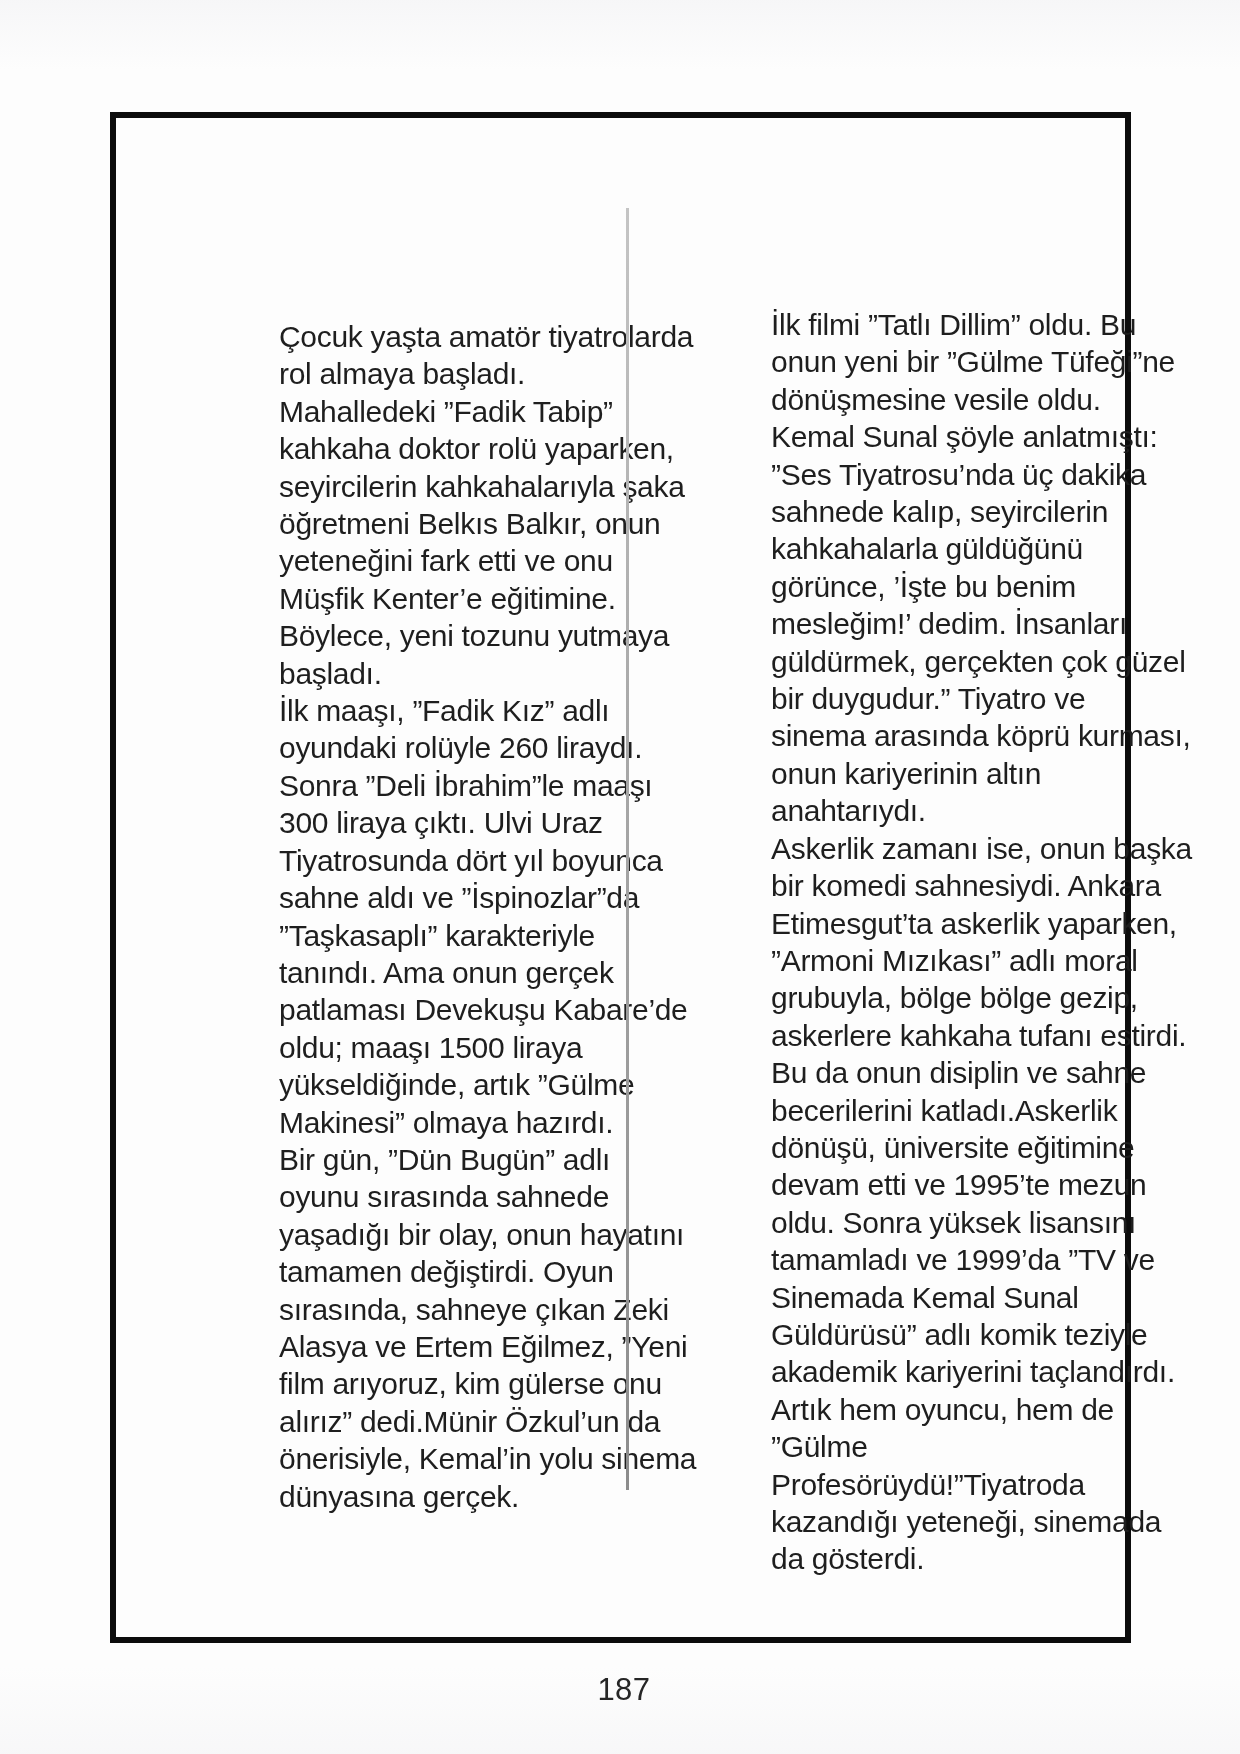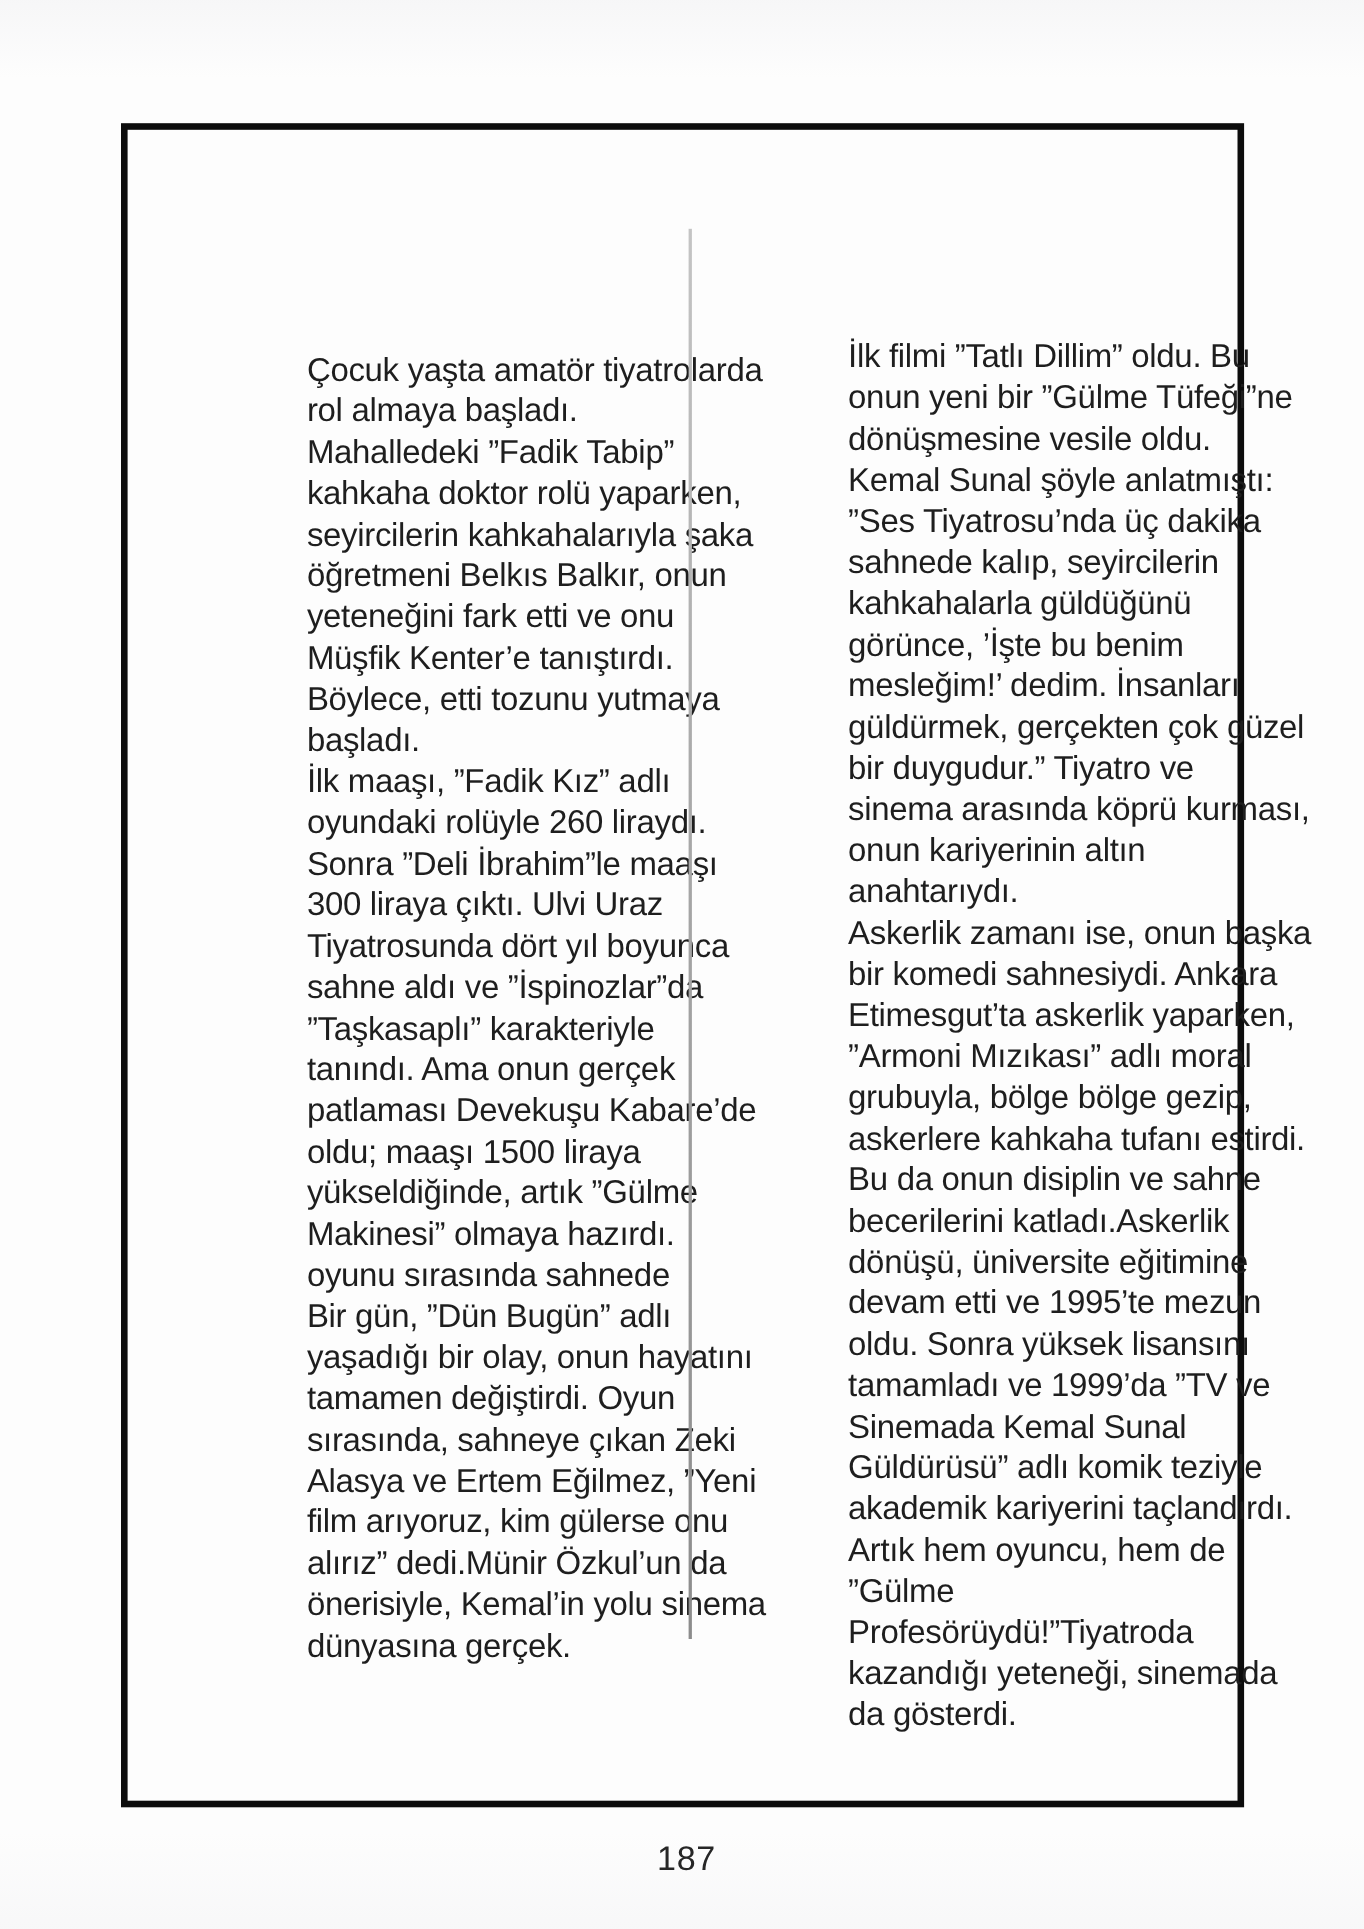--- a/index.html
+++ b/index.html
@@ -83,37 +83,37 @@
   <div class="frame">
 
     <div class="column col-left">
         <div class="line">Çocuk yaşta amatör tiyatrolarda</div>
         <div class="line">rol almaya başladı.</div>
         <div class="line">Mahalledeki ”Fadik Tabip”</div>
         <div class="line">kahkaha doktor rolü yaparken,</div>
         <div class="line">seyircilerin kahkahalarıyla şaka</div>
         <div class="line">öğretmeni Belkıs Balkır, onun</div>
         <div class="line">yeteneğini fark etti ve onu</div>
-        <div class="line">Müşfik Kenter’e tanıştırdı.</div>
-        <div class="line">Böylece, etti tozunu yutmaya</div>
+        <div class="line">Müşfik Kenter’e eğitimine.</div>
+        <div class="line">Böylece, yeni tozunu yutmaya</div>
         <div class="line">başladı.</div>
         <div class="line">İlk maaşı, ”Fadik Kız” adlı</div>
         <div class="line">oyundaki rolüyle 260 liraydı.</div>
         <div class="line">Sonra ”Deli İbrahim”le maaşı</div>
         <div class="line">300 liraya çıktı. Ulvi Uraz</div>
         <div class="line">Tiyatrosunda dört yıl boyunca</div>
         <div class="line">sahne aldı ve ”İspinozlar”da</div>
         <div class="line">”Taşkasaplı” karakteriyle</div>
         <div class="line">tanındı. Ama onun gerçek</div>
         <div class="line">patlaması Devekuşu Kabare’de</div>
         <div class="line">oldu; maaşı 1500 liraya</div>
         <div class="line">yükseldiğinde, artık ”Gülme</div>
         <div class="line">Makinesi” olmaya hazırdı.</div>
+        <div class="line">Bir gün, ”Dün Bugün” adlı</div>
         <div class="line">oyunu sırasında sahnede</div>
-        <div class="line">Bir gün, ”Dün Bugün” adlı</div>
         <div class="line">yaşadığı bir olay, onun hayatını</div>
         <div class="line">tamamen değiştirdi. Oyun</div>
         <div class="line">sırasında, sahneye çıkan Zeki</div>
         <div class="line">Alasya ve Ertem Eğilmez, ”Yeni</div>
         <div class="line">film arıyoruz, kim gülerse onu</div>
         <div class="line">alırız” dedi.Münir Özkul’un da</div>
         <div class="line">önerisiyle, Kemal’in yolu sinema</div>
         <div class="line">dünyasına gerçek.</div>
       </div>
 

